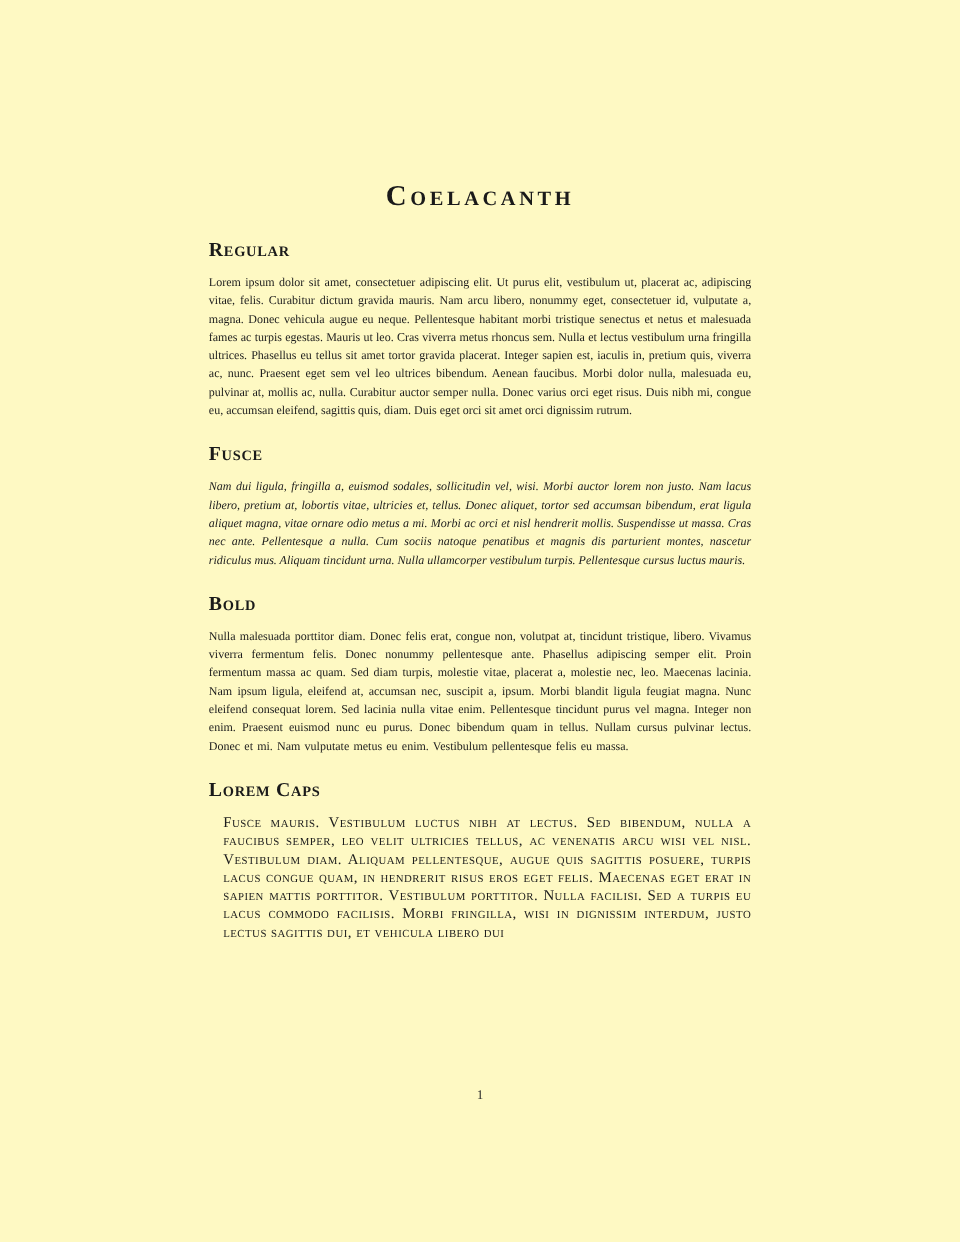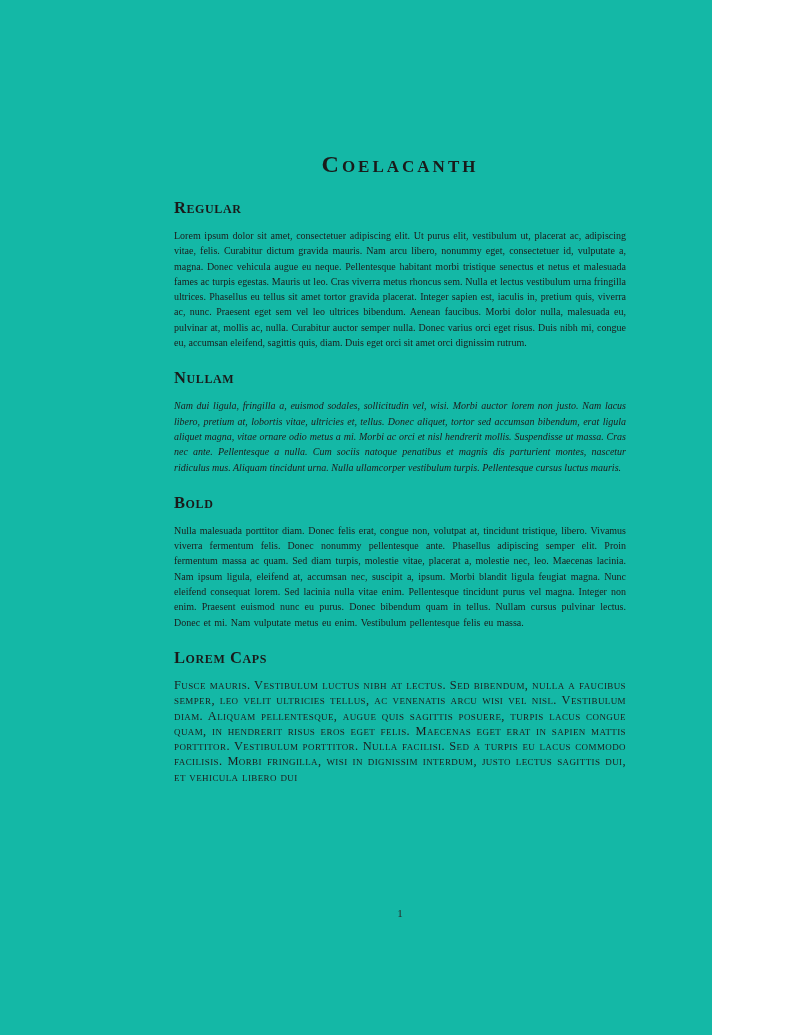--- a/index.html
+++ b/index.html
@@ -9,23 +9,23 @@
   body {
     width: 800px;
     height: 1035px;
     background: #ffffff;
     font-family: "Liberation Serif", "DejaVu Serif", serif;
     color: #1c1c1c;
     overflow: hidden;
   }
   .page {
     position: relative;
-    width: 712px;
+    width: 800px;
     height: 1035px;
-    background: #14b8a6;
+    background: #fef9c3;
   }
   .content {
     position: absolute;
     left: 174px;
     top: 0;
     width: 452px;
     padding-top: 148px;
   }
   .doc-title {
     margin: 0 0 6px 0;
@@ -52,20 +52,21 @@
     line-height: 15.3px;
     text-align: justify;
     color: #1c1c1c;
   }
   .specimen.italic { font-style: italic; }
   .specimen.bold { font-weight: normal; word-spacing: 1px; }
   .specimen.smallcaps {
     font-variant: small-caps;
     font-size: 12.4px;
     letter-spacing: 0.4px;
+    margin-left: 12px;
   }
   .page-number {
     position: absolute;
     top: 906px;
     left: 0;
     width: 800px;
     text-align: center;
     font-size: 11px;
     line-height: 14px;
     color: #2a2a2a;
@@ -78,21 +79,21 @@
   <div class="content">
 
     <h1 class="doc-title">Coelacanth</h1>
 
     <section>
       <h2 class="section-heading">Regular</h2>
       <p class="specimen regular">Lorem ipsum dolor sit amet, consectetuer adipiscing elit.  Ut purus elit, vestibulum ut, placerat ac, adipiscing vitae, felis.  Curabitur dictum gravida mauris.  Nam arcu libero, nonummy eget, consectetuer id, vulputate a, magna. Donec vehicula augue eu neque. Pellentesque habitant morbi tristique senectus et netus et malesuada fames ac turpis egestas. Mauris ut leo. Cras viverra metus rhoncus sem. Nulla et lectus vestibulum urna fringilla ultrices.  Phasellus eu tellus sit amet tortor gravida placerat.  Integer sapien est, iaculis in, pretium quis, viverra ac, nunc.  Praesent eget sem vel leo ultrices bibendum.  Aenean faucibus.  Morbi dolor nulla, malesuada eu, pulvinar at, mollis ac, nulla.  Curabitur auctor semper nulla.  Donec varius orci eget risus.  Duis nibh mi, congue eu, accumsan eleifend, sagittis quis, diam. Duis eget orci sit amet orci dignissim rutrum.</p>
     </section>
 
     <section>
-      <h2 class="section-heading">Nullam</h2>
+      <h2 class="section-heading">Fusce</h2>
       <p class="specimen italic">Nam dui ligula, fringilla a, euismod sodales, sollicitudin vel, wisi.  Morbi auctor lorem non justo.  Nam lacus libero, pretium at, lobortis vitae, ultricies et, tellus.  Donec aliquet, tortor sed accumsan bibendum, erat ligula aliquet magna, vitae ornare odio metus a mi.  Morbi ac orci et nisl hendrerit mollis. Suspendisse ut massa. Cras nec ante. Pellentesque a nulla. Cum sociis natoque penatibus et magnis dis parturient montes, nascetur ridiculus mus.  Aliquam tincidunt urna. Nulla ullamcorper vestibulum turpis. Pellentesque cursus luctus mauris.</p>
     </section>
 
     <section>
       <h2 class="section-heading">Bold</h2>
       <p class="specimen bold">Nulla malesuada porttitor diam.  Donec felis erat, congue non, volutpat at, tincidunt tristique, libero.  Vivamus viverra fermentum felis.  Donec nonummy pellentesque ante. Phasellus adipiscing semper elit.  Proin fermentum massa ac quam.  Sed diam turpis, molestie vitae, placerat a, molestie nec, leo.  Maecenas lacinia.  Nam ipsum ligula, eleifend at, accumsan nec, suscipit a, ipsum.  Morbi blandit ligula feugiat magna.  Nunc eleifend consequat lorem.  Sed lacinia nulla vitae enim.  Pellentesque tincidunt purus vel magna. Integer non enim.  Praesent euismod nunc eu purus.  Donec bibendum quam in tellus. Nullam cursus pulvinar lectus. Donec et mi. Nam vulputate metus eu enim. Vestibulum pellentesque felis eu massa.</p>
     </section>
 
     <section>
       <h2 class="section-heading">Lorem Caps</h2>

